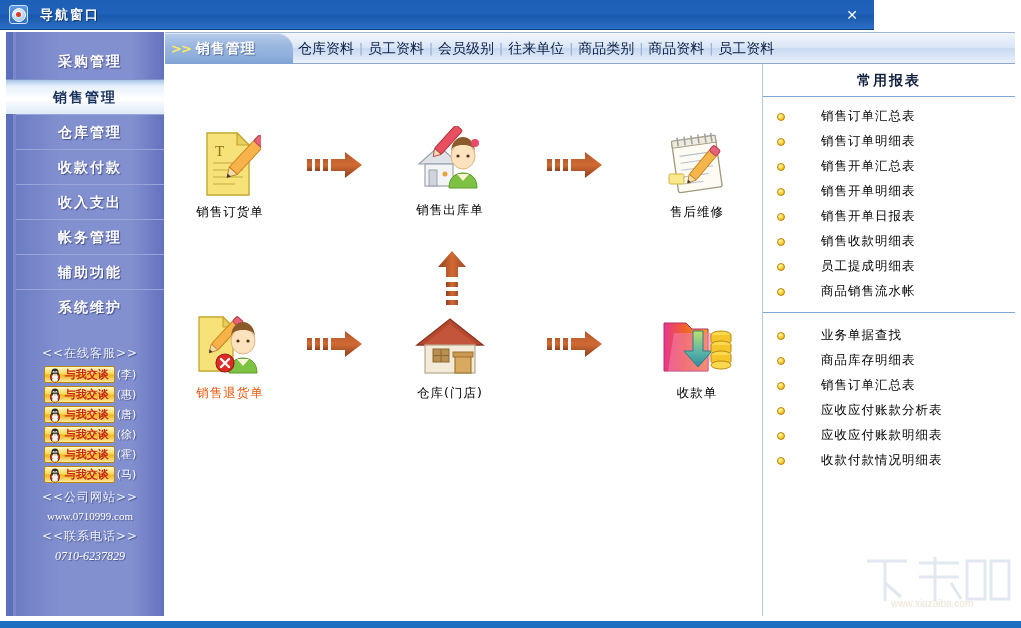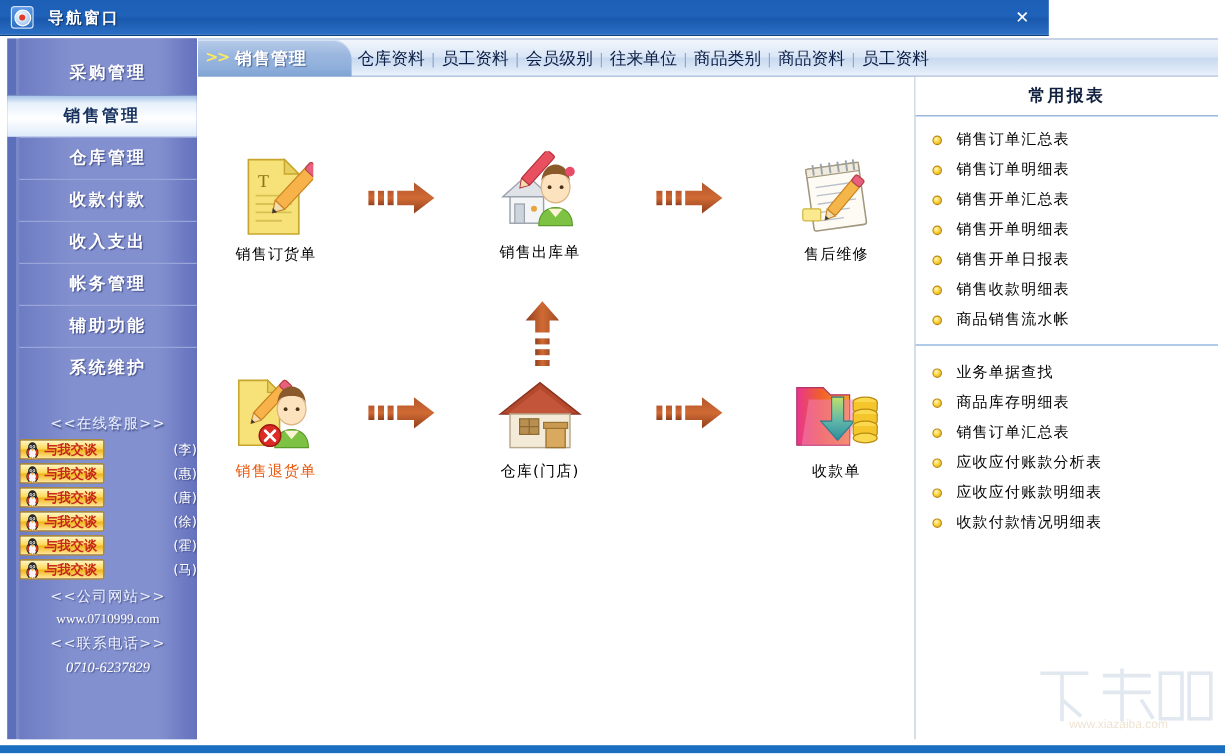--- a/index.html
+++ b/index.html
@@ -106,21 +106,21 @@
   .sb-service {
     position: absolute; left: 0; top: 307px; width: 148px;
     text-align: center;
   }
   .sb-heading {
     color: #eef2ff; font-size: 12px; letter-spacing: 1px;
     margin: 6px 0 4px 0;
     text-shadow: 1px 1px 1px rgba(20,30,80,.5);
   }
   .qq-row {
-    display: flex; align-items: center; justify-content: space-between;
+    display: flex; align-items: center; justify-content: center;
     margin: 3px 0;
   }
   .qq-btn {
     position: relative;
     display: inline-flex; align-items: center;
     height: 17px;
     padding: 0 5px 0 20px;
     background: linear-gradient(to bottom, #fff8c8 0%, #ffd95a 45%, #f3b61f 55%, #ffe79a 100%);
     border: 1px solid #b8860b;
     border-radius: 2px;
@@ -239,20 +239,21 @@
     border-bottom: 1px solid #7fa8d4;
     background: #ffffff;
   }
   .rp-group { padding-top: 7px; }
   .rp-group.second { border-top: 1px solid #7fa8d4; margin-top: 8px; padding-top: 10px; }
   .rp-item {
     display: flex; align-items: center;
     height: 25px;
     padding-left: 14px;
     cursor: pointer;
+    gap: 24px;
   }
   .rp-bullet {
     width: 8px; height: 8px; border-radius: 50%;
     background: radial-gradient(circle at 35% 30%, #fff6c4 0%, #ffd83f 45%, #d99c06 100%);
     border: 1px solid #b8860b;
     flex: none;
   }
   .rp-label {
     margin-left: 12px;
     font-size: 12.5px; color: #000000;
@@ -709,20 +710,24 @@
           <div class="rp-item">
             <span class="rp-bullet"></span>
             <span class="rp-label">销售开单日报表</span>
           </div>
           <div class="rp-item">
             <span class="rp-bullet"></span>
             <span class="rp-label">销售收款明细表</span>
           </div>
           <div class="rp-item">
             <span class="rp-bullet"></span>
+            <span class="rp-label">员工提成明细表</span>
+          </div>
+          <div class="rp-item">
+            <span class="rp-bullet"></span>
             <span class="rp-label">商品销售流水帐</span>
           </div>
         </div>
 
         <div class="rp-group second">
           <div class="rp-item">
             <span class="rp-bullet"></span>
             <span class="rp-label">业务单据查找</span>
           </div>
           <div class="rp-item">

